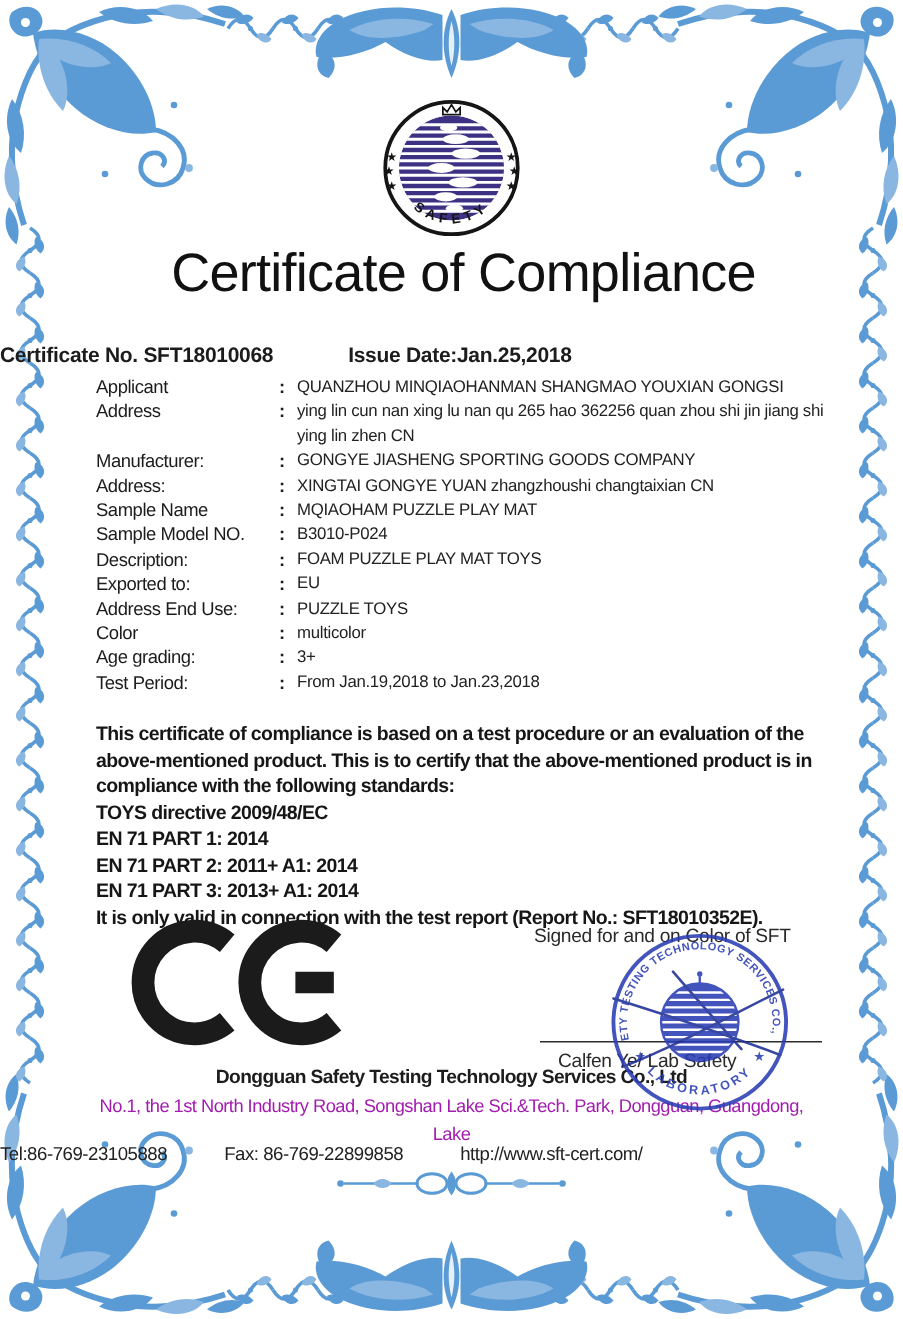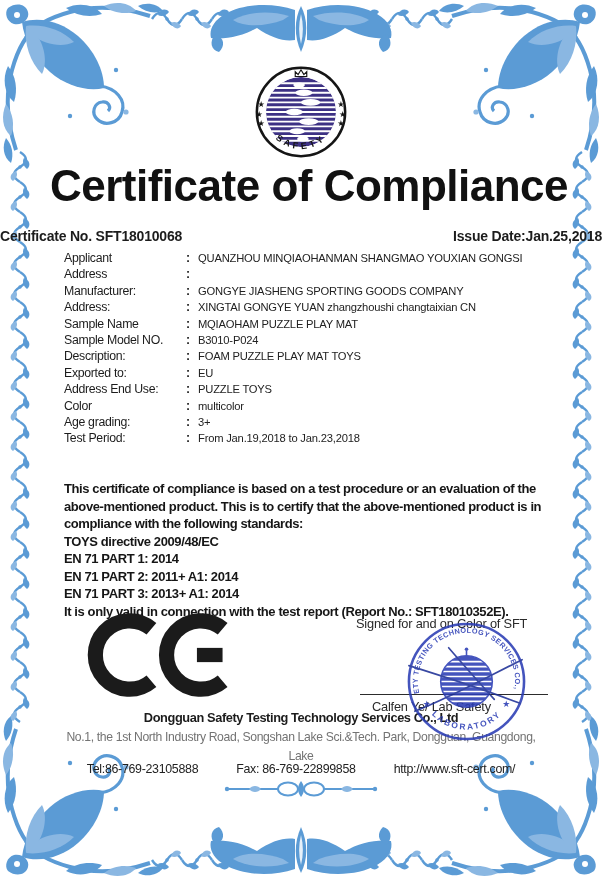--- a/index.html
+++ b/index.html
@@ -11,44 +11,44 @@
   }
   *{margin:0;padding:0;box-sizing:border-box}
   body{background:#ffffff;font-family:"Liberation Sans",sans-serif;color:var(--ink)}
   .page{position:relative;width:602px;height:879px;background:#fff;overflow:hidden}
   .border-svg{position:absolute;inset:0;pointer-events:none}
   .fm{fill:var(--border-blue)} .fl{fill:var(--border-blue-light)}
   .sm{stroke:var(--border-blue);fill:none}
 
   .logo{position:absolute;left:253px;top:64px;width:96px;height:96px}
   .title{position:absolute;left:16px;right:0;top:161px;text-align:center;
-         font-size:44px;font-weight:700;letter-spacing:-0.5px;color:#111}
-  .certline{position:absolute;left:0;right:0;top:228px;display:flex;justify-content:space-between;gap:50px;
+         font-size:36px;font-weight:400;letter-spacing:-0.5px;color:#111}
+  .certline{position:absolute;left:0;right:0;top:228px;display:flex;justify-content:flex-start;gap:50px;
             font-size:14px;font-weight:700;letter-spacing:-0.2px}
 
   .fields{position:absolute;left:64px;top:250px;width:488px;line-height:16.4px}
   .frow{display:flex;align-items:flex-start}
   .flabel{width:122px;flex:0 0 122px;font-size:12.3px;font-weight:400;letter-spacing:-0.3px}
   .fcolon{width:12px;flex:0 0 12px;font-size:12.3px;font-weight:700}
   .fvalue{flex:1;font-size:11.2px;letter-spacing:-0.2px;color:#222}
 
   .statement{position:absolute;left:64px;top:480px;width:492px;
              font-size:13px;font-weight:700;letter-spacing:-0.4px;line-height:17.5px;color:#161616}
 
   .ce{position:absolute;left:83px;top:609px;width:150px;height:92px}
   .signedfor{position:absolute;left:356px;top:616px;font-size:12.8px;letter-spacing:-0.2px;color:#2a2a2a}
   .sigline{position:absolute;left:360px;top:694px;width:188px;border-top:1.6px solid #2c2c2c}
   .signer{position:absolute;left:372px;top:699px;font-size:12.8px;letter-spacing:-0.2px;color:#2a2a2a}
   .stamp{position:absolute;left:403px;top:618px;width:127px;height:127px;opacity:0.88;z-index:5}
 
   .footer-company{position:absolute;left:0;right:0;top:710px;text-align:center;
                   font-size:12.8px;font-weight:700;letter-spacing:-0.4px}
   .footer-address{position:absolute;left:30px;right:30px;top:728px;text-align:center;
-                  font-size:12.2px;letter-spacing:-0.35px;line-height:18.5px;color:#737373}
-  .contact{position:absolute;left:0;right:0;top:762px;display:flex;justify-content:center;gap:38px;
+                  font-size:12.2px;letter-spacing:-0.35px;line-height:18.5px;color:#a21caf}
+  .contact{position:absolute;left:0;right:0;top:762px;display:flex;justify-content:flex-start;gap:38px;
            font-size:12.4px;letter-spacing:-0.3px;color:#222}
 
   .star{font-family:"DejaVu Sans",sans-serif}
   text{font-family:"Liberation Sans",sans-serif}
 </style>
 </head>
 <body>
 
 <div class="page">
 
@@ -212,20 +212,21 @@
 
   <div class="fields">
     <div class="frow">
       <span class="flabel">Applicant</span>
       <span class="fcolon">:</span>
       <span class="fvalue">QUANZHOU MINQIAOHANMAN SHANGMAO YOUXIAN GONGSI</span>
     </div>
     <div class="frow">
       <span class="flabel">Address</span>
       <span class="fcolon">:</span>
+      <span class="fvalue">ying lin cun nan xing lu nan qu 265 hao 362256 quan zhou shi jin jiang shi ying lin zhen CN</span>
     </div>
     <div class="frow">
       <span class="flabel">Manufacturer:</span>
       <span class="fcolon">:</span>
       <span class="fvalue">GONGYE JIASHENG SPORTING GOODS COMPANY</span>
     </div>
     <div class="frow">
       <span class="flabel">Address:</span>
       <span class="fcolon">:</span>
       <span class="fvalue">XINGTAI GONGYE YUAN zhangzhoushi changtaixian CN</span>

